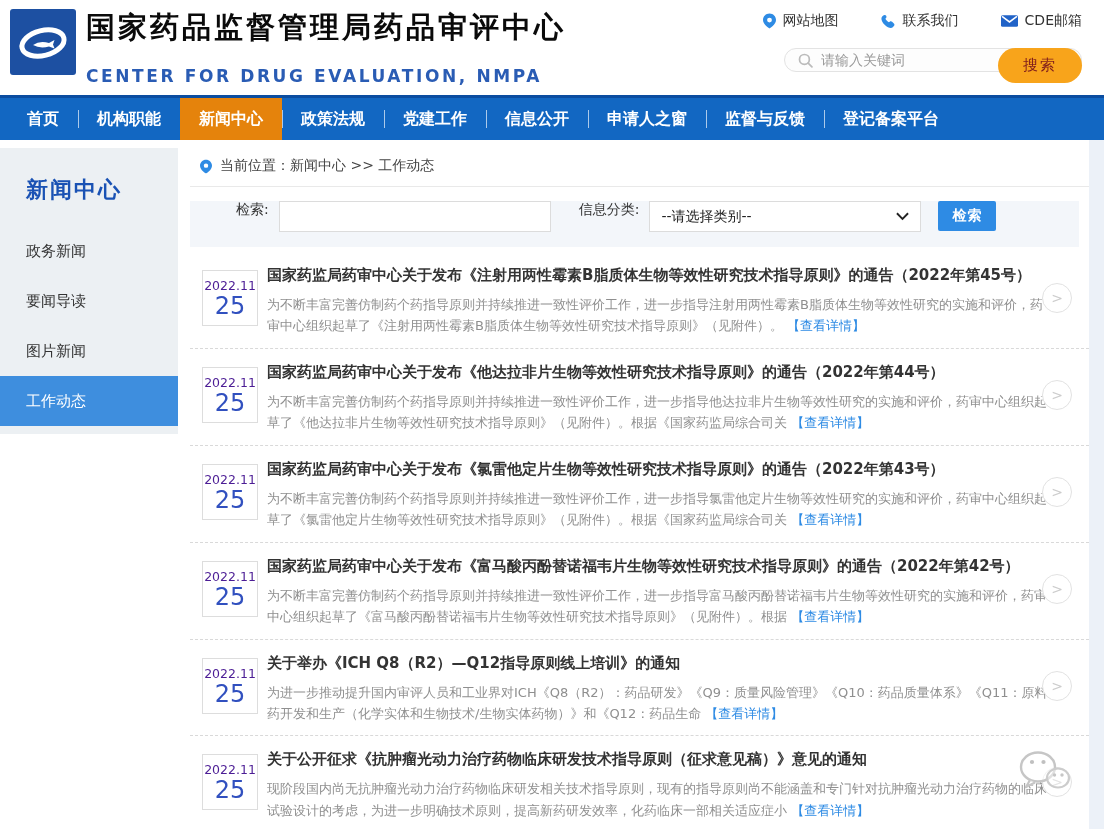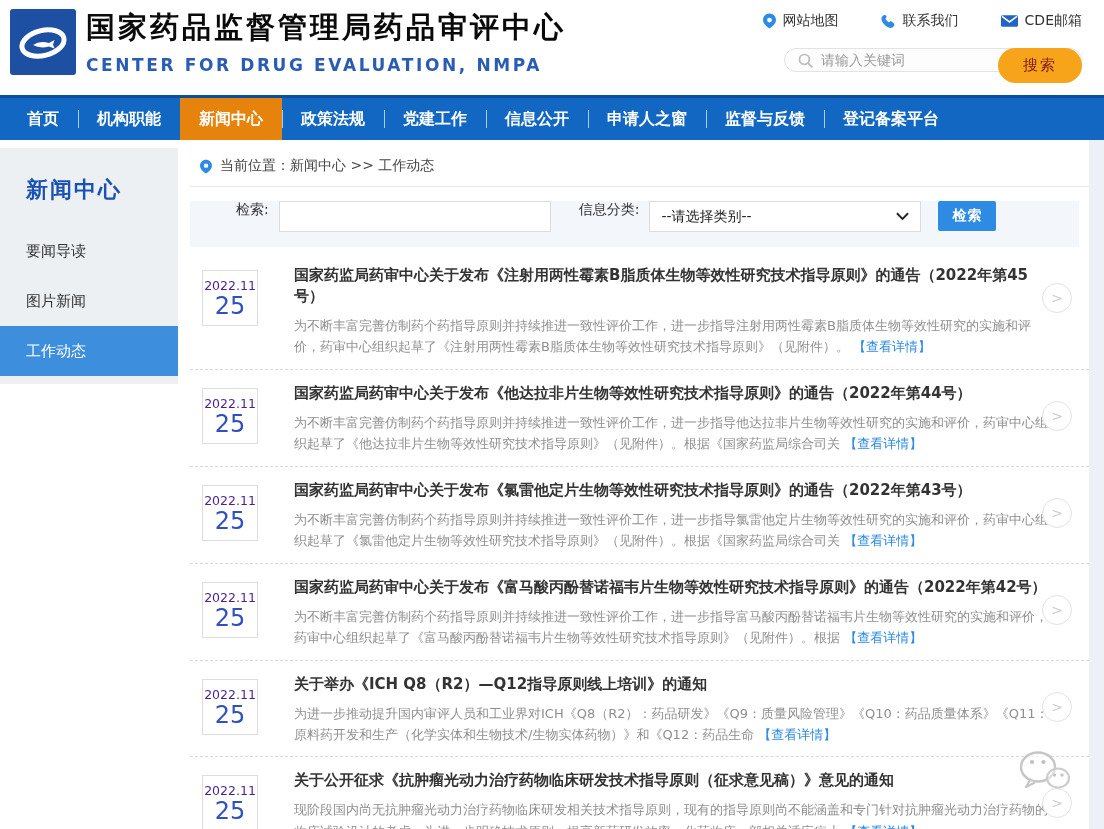--- a/index.html
+++ b/index.html
@@ -6,21 +6,21 @@
   html,body { width:1104px; height:829px; }
   body {
     font-family:"DejaVu Sans","Liberation Sans",sans-serif;
     background:#fff; overflow:hidden; position:relative; color:#333;
   }
   
   .header { height:95px; background:#fff; position:relative; }
   .logo { position:absolute; left:10px; top:9px; width:66px; height:66px; }
   .brand { position:absolute; left:86px; top:8px; }
   .brand-title { font-size:29px; font-weight:bold; color:#0a0a0a; letter-spacing:3px; white-space:nowrap; }
-  .brand-sub { font-size:17px; font-weight:bold; color:#2a5cb4; letter-spacing:2.6px; margin-top:7px; white-space:nowrap; }
+  .brand-sub { font-size:17px; font-weight:bold; color:#2a5cb4; letter-spacing:2.6px; margin-top:18px; white-space:nowrap; }
   .quick-links { position:absolute; right:22px; top:12px; display:flex; gap:42px; align-items:center; }
   .quick-link { display:flex; align-items:center; gap:7px; font-size:14px; color:#333; cursor:pointer; white-space:nowrap; }
   .searchbar { position:absolute; right:22px; top:48px; width:298px; height:24px;
     border:1px solid #e3e3e3; border-radius:17px; background:#fdfdfd;
     display:flex; align-items:center; padding-left:13px; }
   .searchbar input { border:none; outline:none; flex:1; font-size:14px; color:#333; background:transparent; margin-left:8px; min-width:0; }
   .searchbar input::placeholder { color:#9a9a9a; }
   .search-btn { position:absolute; right:-1px; top:-1px; width:84px; height:35px; border-radius:18px;
     background:#f8a41b; color:#7f1d1d; font-size:15px; border:none; cursor:pointer; letter-spacing:2px; }
   
@@ -52,21 +52,21 @@
     display:flex; align-items:center; justify-content:space-between; padding:0 11px; font-size:14px; color:#222; cursor:pointer; }
   .filter-btn { margin-left:17px; width:58px; height:30px; background:#2e8be4; color:#fff; border:none;
     font-size:14px; cursor:pointer; border-radius:2px; letter-spacing:1px;font-weight:bold; }
   
   .news-list { margin-top:5px; }
   .news-item { display:flex; align-items:flex-start; padding:13px 0 11px 12px;
     border-bottom:1px dashed #d9d9d9; position:relative; }
   .date-box { width:56px; height:56px; border:1px solid #ddd; text-align:center; flex-shrink:0; margin-top:5px; background:#fff; }
   .date-month { font-size:12.5px; color:#4c1d95; margin-top:7px; }
   .date-day { font-size:24px; color:#3150bf; line-height:1.12; }
-  .news-body { margin-left:36px; flex:1; padding-right:38px; min-width:0; }
+  .news-body { margin-left:9px; flex:1; padding-right:38px; min-width:0; }
   .news-title { font-size:15px; font-weight:bold; color:#333; cursor:pointer; line-height:1.4; }
   .news-summary { margin-top:8px; font-size:13px; color:#8f8f8f; line-height:1.65; }
   .news-more { color:#2e8be4; cursor:pointer; white-space:nowrap; }
   .news-arrow { position:absolute; right:17px; top:31px; width:30px; height:30px; border:1px solid #e2e2e2;
     border-radius:50%; color:#ccc; display:flex; align-items:center; justify-content:center;
     font-size:14px; cursor:pointer; background:#fff; }
   
   .watermark { position:absolute; right:32px; top:748px; display:flex; align-items:center; gap:2px; pointer-events:none; }
   .wm-text { font-size:33px; font-weight:bold; letter-spacing:5px; color:rgba(185,185,185,.65);
     text-shadow:1px 1px 0 rgba(255,255,255,.95), 2px 2px 2px rgba(140,140,140,.35); white-space:nowrap; }
@@ -125,20 +125,21 @@
   <li class="nav-item">党建工作</li>
   <li class="nav-item">信息公开</li>
   <li class="nav-item">申请人之窗</li>
   <li class="nav-item">监督与反馈</li>
   <li class="nav-item">登记备案平台</li>
 </ul>
 
 <div class="page-body">
   <div class="sidebar">
     <div class="sidebar-title">新闻中心</div>
+    <div class="side-item">政务新闻</div>
     <div class="side-item">要闻导读</div>
     <div class="side-item">图片新闻</div>
     <div class="side-item active">工作动态</div>
   </div>
 
   <div class="main">
     <div class="breadcrumb">
       <svg width="12" height="15" viewBox="0 0 14 16">
         <path d="M7 0C3.1 0 0 3.1 0 7c0 5.2 7 9 7 9s7-3.8 7-9C14 3.1 10.9 0 7 0zm0 9.6A2.6 2.6 0 1 1 7 4.4a2.6 2.6 0 0 1 0 5.2z" fill="#2e8be4"></path>
       </svg>

